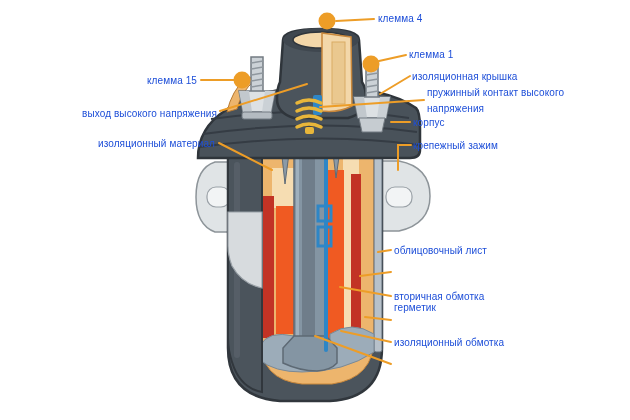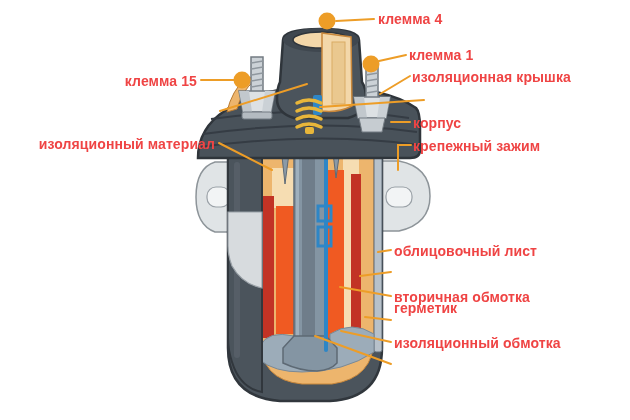--- a/index.html
+++ b/index.html
@@ -2,22 +2,22 @@
 <html><head>
 <meta charset="utf-8">
 <style>
   html,body{margin:0;padding:0;background:#fff;}
   .stage{
     position:relative;width:630px;height:420px;background:#fff;overflow:hidden;
     font-family:"Liberation Sans","DejaVu Sans",sans-serif;
   }
   .stage svg{position:absolute;left:0;top:0;}
   .lbl{
-    position:absolute;font-size:14px;line-height:16px;font-weight:700;
-    color:#ef4444;white-space:nowrap;letter-spacing:.1px;
+    position:absolute;font-size:10px;line-height:16px;font-weight:400;
+    color:#1d4ed8;white-space:nowrap;letter-spacing:.1px;
   }
   .lbl-r{text-align:center;}
   .lbl-wrap{white-space:normal;width:156px;}
 </style>
 </head>
 <body>
 
 <div class="stage">
 
   <svg width="630" height="420" viewBox="0 0 630 420">
@@ -131,24 +131,26 @@
     <g fill="#ED9D27" stroke="none">
       <circle cx="327" cy="21" r="8.5"></circle>
       <circle cx="371" cy="64" r="8.5"></circle>
       <circle cx="242" cy="80" r="8.5"></circle>
     </g>
   </svg>
 
   <div class="lbl" style="left:378px;top:11px">клемма 4</div>
   <div class="lbl" style="left:409px;top:47px">клемма 1</div>
   <div class="lbl" style="left:412px;top:69px">изоляционная крышка</div>
+  <div class="lbl lbl-wrap" style="left:427px;top:85px">пружинный контакт высокого напряжения</div>
   <div class="lbl" style="left:413px;top:115px">корпус</div>
   <div class="lbl" style="left:413px;top:138px">крепежный зажим</div>
 
   <div class="lbl lbl-r" style="right:433px;top:73px">клемма 15</div>
+  <div class="lbl lbl-r" style="right:413px;top:106px">выход высокого напряжения</div>
   <div class="lbl lbl-r" style="right:415px;top:136px">изоляционный материал</div>
 
   <div class="lbl" style="left:394px;top:243px">облицовочный лист</div>
   <div class="lbl" style="left:394px;top:289px">вторичная обмотка</div>
   <div class="lbl" style="left:394px;top:300px">герметик</div>
   <div class="lbl" style="left:394px;top:335px">изоляционный обмотка</div>
 
 </div>
 
 </body></html>

